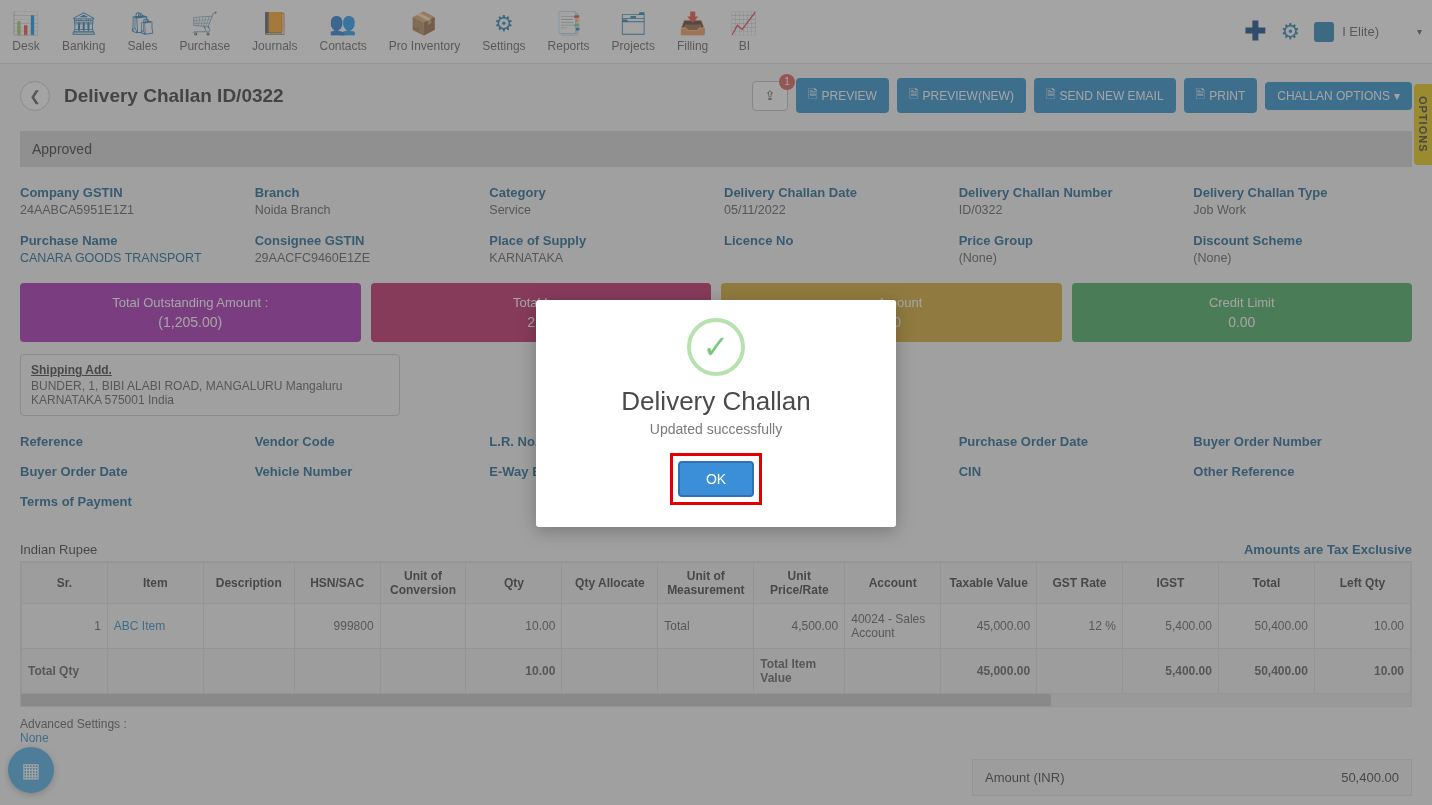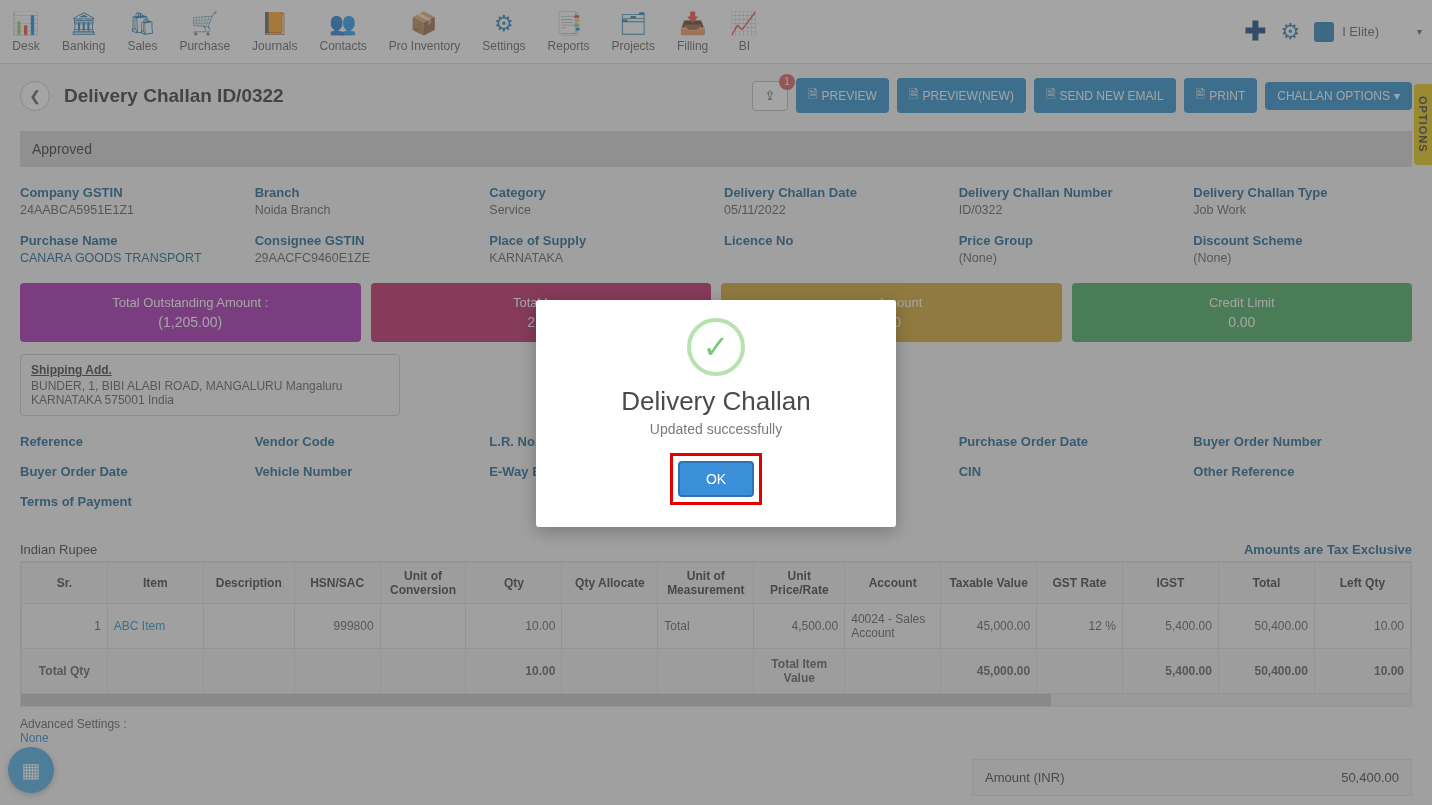--- a/index.html
+++ b/index.html
@@ -59,21 +59,21 @@
   .amounts-note { color: #0f5c8c; font-weight: 600; }
 
   
   .items-table { margin: 0 20px; border: 1px solid #ddd; }
   .items-table table { width: 100%; border-collapse: collapse; table-layout: fixed; }
   .items-table th { background: #efefef; border: 1px solid #ddd; padding: 6px 6px; font-size: 12px; font-weight: 600; color: #333; text-align: center; vertical-align: middle; }
   .items-table td { border: 1px solid #ddd; padding: 8px 6px; font-size: 12px; color: #555; text-align: right; }
   .items-table td.left { text-align: left; }
   .items-table .item-link { color: #1b87c9; cursor: pointer; }
   .items-table tr.totals td { background: #efefef; font-weight: 600; text-align: right; }
-  .items-table tr.totals td.left { text-align: center; }
+  .items-table tr.totals td.left { text-align: left; }
   .table-scroll { height: 12px; background: #e6e6e6; margin: 0; position: relative; }
   .table-scroll-thumb { position: absolute; left: 0; top: 0; height: 12px; width: 1030px; background: #c4c4c4; }
 
   .adv-settings { margin: 10px 20px 0 20px; font-size: 12px; color: #555; }
   .adv-settings .none-link { color: #1b87c9; cursor: pointer; }
 
   .amount-summary { margin: 14px 20px 0 20px; display: flex; justify-content: flex-end; }
   .amount-box { background: #efefef; width: 440px; padding: 10px 12px; display: flex; justify-content: space-between; font-size: 13px; color: #333; border: 1px solid #ddd; }
 
   

